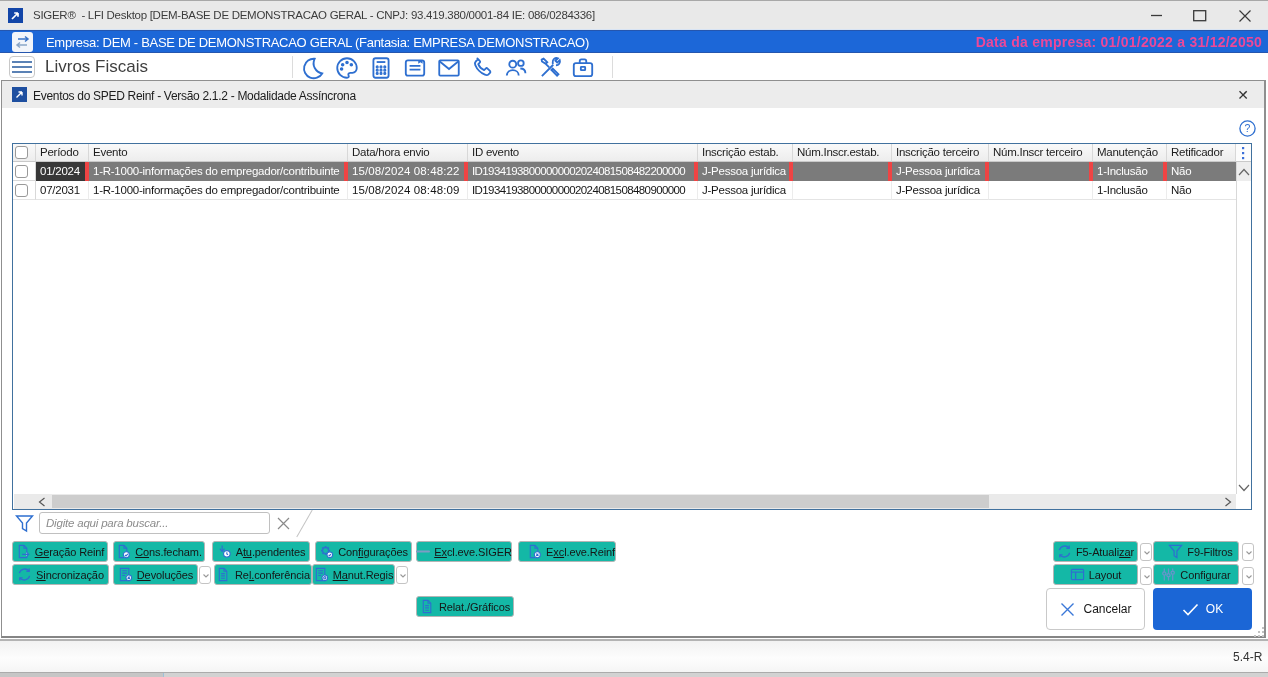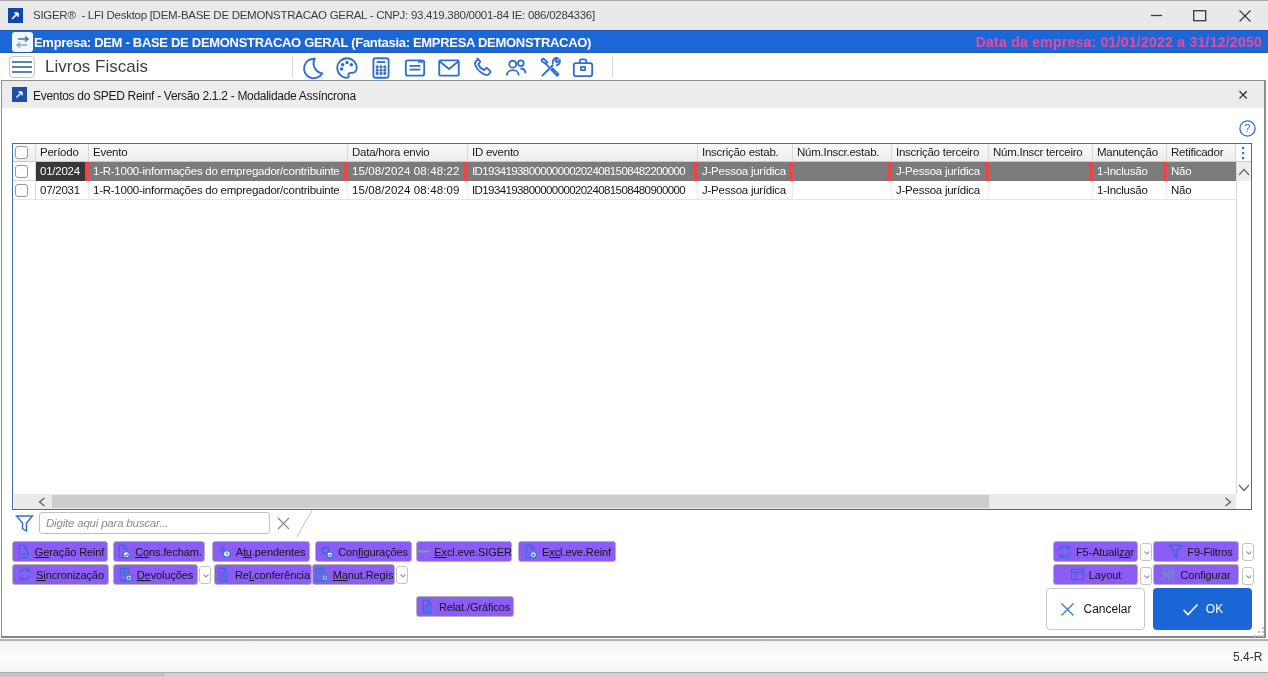--- a/index.html
+++ b/index.html
@@ -3,21 +3,21 @@
 <meta charset="utf-8">
 <style>
 * { margin:0; padding:0; box-sizing:border-box; }
 html,body { width:1268px; height:677px; overflow:hidden; }
 body { font-family:"Liberation Sans", sans-serif; background:#fff; position:relative; }
 .abs { position:absolute; }
 #titlebar { left:0; top:0; width:1268px; height:29px; background:#e9e9e9; border-top:1px solid #a8a8a8; }
 #titlebar2 { left:0; top:29px; width:1268px; height:1px; background:#d8e4f4; }
 #apptitle { left:33px; top:9px; font-size:11.5px; letter-spacing:-0.28px; color:#3c3c3c; white-space:nowrap; }
 #bluebar { left:0; top:30px; width:1268px; height:23px; background:#1c67d8; border-top:1px solid #2556ae; border-bottom:1px solid #2556ae; }
-#blutxt { left:34px; top:35px; font-size:13px; letter-spacing:-0.3px; font-weight:bold; color:#fff; white-space:nowrap; }
+#blutxt { left:46px; top:35px; font-size:13px; letter-spacing:-0.3px; font-weight:normal; color:#fff; white-space:nowrap; }
 #blutxt2 { right:6px; top:34px; font-size:14px; letter-spacing:0.25px; font-weight:bold; color:#ec4899; white-space:nowrap; }
 #hamb { left:9px; top:56px; width:26px; height:22px; border:1px solid #c8c8c8; border-radius:4px; background:#fff; }
 #hamb div { position:absolute; left:2px; right:2px; height:2px; background:#5b82b5; }
 #livros { left:45px; top:57px; font-size:17px; color:#3f3f3f;text-align:right; }
 .tsep { top:56px; width:1px; height:22px; background:#dcdcdc; }
 #win { left:1px; top:80px; width:1265px; height:558px; border:1px solid #8f8f8f; border-right:2px solid #8f8f8f; border-bottom:2px solid #858585; background:#fff; }
 #wtitle { left:2px; top:81px; width:1262px; height:27px; background:#ececec; }
 #wtxt { left:33px; top:89px; font-size:12px; letter-spacing:-0.3px; color:#1c1c1c; white-space:nowrap; }
 #wclose { left:1232px; top:85px; width:22px; height:20px; color:#333; font-size:14px; text-align:center; line-height:20px; }
 #grid { left:12px; top:143px; width:1240px; height:367px; border:1px solid #41719e; background:#fff; }
@@ -25,21 +25,21 @@
 .cell { position:absolute; height:19px; font-size:11.5px; letter-spacing:-0.25px; padding:3px 0 0 4px; white-space:nowrap; overflow:hidden; }
 .r1 { top:162px; color:#fff; background:#7b7b7b; border-right:4px solid #ef4444; }
 .r2 { top:181px; color:#161616; background:#fff; border-right:1px solid #ececec; border-bottom:1px solid #e4e4e4; }
 .cb { position:absolute; width:13px; height:13px; border:1px solid #999; background:#fff; border-radius:3px; }
 #vscol { left:1236px; top:162px; width:15px; height:332px; background:#fff; border-left:1px solid #d8d8d8; }
 #vsbtn { left:1237px; top:162px; width:14px; height:19px; background:#ededed; }
 #hsb { left:14px; top:494px; width:1222px; height:15px; background:#eaeaea; }
 #hthumb { left:52px; top:495px; width:937px; height:13px; background:#cdcdcd; }
 #finput { left:39px; top:512px; width:231px; height:22px; border:1px solid #c0c0c0; border-radius:3px; background:#fff; font-style:italic; font-size:11.5px; letter-spacing:-0.2px; color:#8c8c8c; padding:4px 0 0 6px; }
 #diag { left:289px; top:523px; width:31px; height:1px; background:#c4c4c4; transform:rotate(-60deg); }
-.btn { position:absolute; height:21px; background:#8b5cf6; border:1px solid #b5b5b5; border-radius:3px; display:flex; align-items:center; justify-content:center; gap:4px; font-size:11px; letter-spacing:-0.1px; color:#161616; white-space:nowrap; }
+.btn { position:absolute; height:21px; background:#14b8a6; border:1px solid #b5b5b5; border-radius:3px; display:flex; align-items:center; justify-content:center; gap:4px; font-size:11px; letter-spacing:-0.1px; color:#161616; white-space:nowrap; }
 .btn svg { flex:none; }
 .dd { position:absolute; width:12px; height:18px; background:#fff; border:1px solid #c4c4c4; border-radius:3px; }
 .dd svg { position:absolute; left:2.5px; top:7px; }
 .bigbtn { position:absolute; width:99px; height:42px; border-radius:4px; display:flex; align-items:center; justify-content:center; gap:7px; font-size:12px; }
 #cancel { left:1046px; top:588px; background:#fff; border:1px solid #c9c9c9; color:#161616; }
 #okbtn { left:1153px; top:588px; background:#1b66d6; color:#fff; }
 u { text-underline-offset:1px; }
 #botarea { left:0; top:641px; width:1268px; height:31px; background:linear-gradient(#f2f2f2,#fdfdfd 55%,#f5f5f5); }
 #botline1 { left:0; top:639px; width:1268px; height:2px; background:#b3b3b3; }
 #ver { left:1233px; top:650px; font-size:12px; color:#333; }
@@ -256,21 +256,21 @@
       <path d="M10.2 11.5l1 1 1.6-1.8"></path>
     </svg>
     <span>Con<u>fi</u>gurações</span>
   </div>
 <div class="btn" style="left:416px;top:541px;width:96px;">
     <svg width="14" height="5">
       <path d="M1 2.5h12" stroke="#7d9cc4" stroke-width="2" stroke-linecap="round"></path>
     </svg>
     <span><u>Ex</u>cl.eve.SIGER</span>
   </div>
-<div class="btn" style="left:518px;top:541px;width:98px;">
+<div class="btn" style="left:518px;top:541px;width:98px;justify-content:flex-end;">
     <svg width="15" height="15" viewBox="0 0 16 16" fill="none" stroke="#2e6fd0" stroke-width="1.2">
       <path d="M3.5 1.5h5l3 3v10h-8z"></path>
       <path d="M8.5 1.5v3h3"></path>
       <circle cx="11" cy="11.5" r="3.2" fill="#fff"></circle>
       <path d="M9.8 10.3l2.4 2.4M12.2 10.3l-2.4 2.4"></path>
     </svg>
     <span>E<u>xc</u>l.eve.Reinf</span>
   </div>
 
 <div class="btn" style="left:12px;top:564px;width:97px;">

